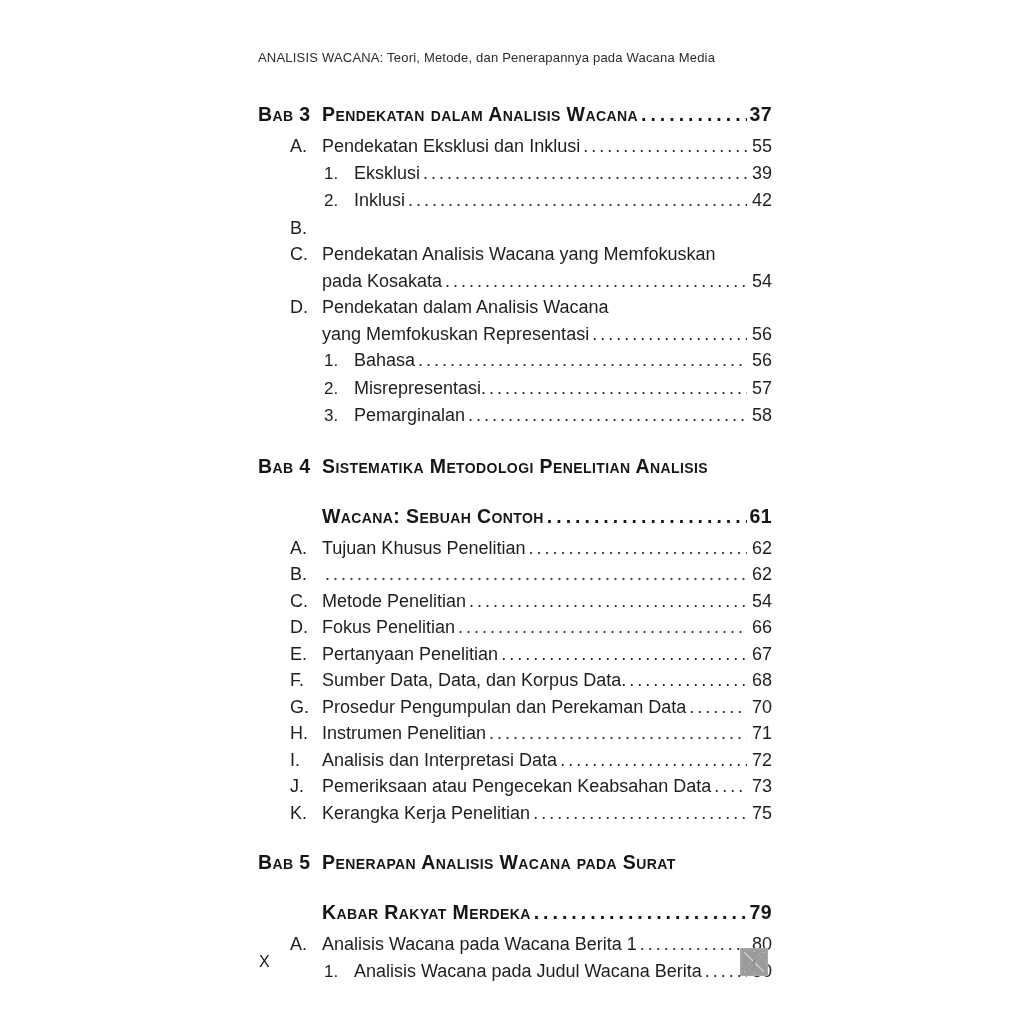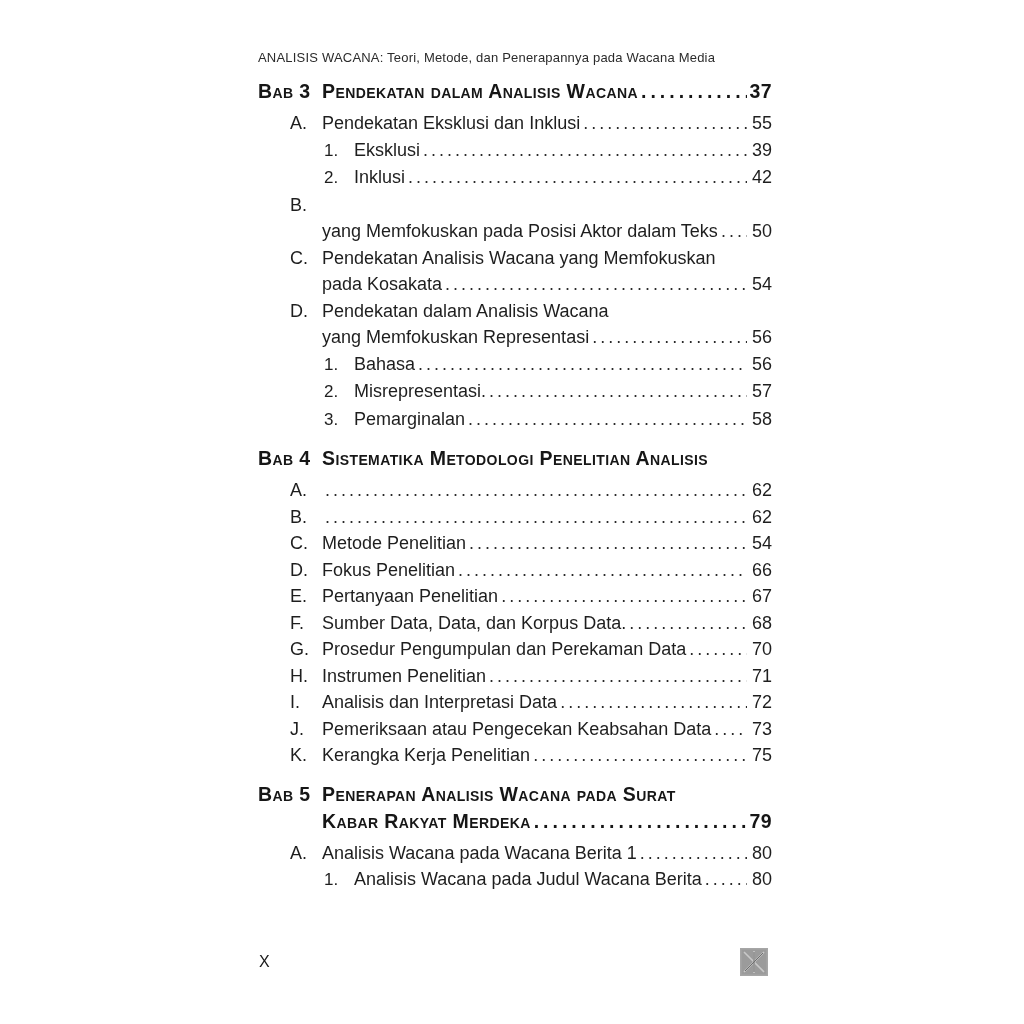--- a/index.html
+++ b/index.html
@@ -32,21 +32,21 @@
     letter-spacing:3px;color:#2a2a2a;
   }
   .pg{flex:0 0 auto;text-align:right;min-width:22px;}
   
   .chapter{margin-top:12px;}
   .chapter:first-child{margin-top:0;}
   .items{margin-top:5px;}
   .ch-row{
     display:flex;align-items:center;line-height:27px;white-space:nowrap;
     font-weight:700;font-size:19.5px;color:#161616;
-    font-variant:small-caps;letter-spacing:.4px;
+    font-variant:small-caps;letter-spacing:.4px;margin-top:23px;
   }
   .ch-label{flex:0 0 64px;}
   .ch-txt{flex:0 0 auto;}
   .ch-cont{padding-left:64px;}
   .ch-row .dots::after{letter-spacing:4px;color:#161616;
     content:"..................................................................";}
   .ch-row .pg{font-variant:normal;}
   .page-footer{
     position:absolute;left:259px;top:953px;
     font-size:16px;color:#1a1a1a;
@@ -85,26 +85,20 @@
       <div class="row lvl2">
         <span class="marker">2.</span>
         <span class="txt">Inklusi</span>
         <span class="dots"></span>
         <span class="pg">42</span>
       </div>
       <div class="row lvl1">
         <span class="marker">B.</span>
       </div>
       <div class="row lvl1">
-        <span class="marker"></span>
-        <span class="txt">yang Memfokuskan pada Posisi Aktor dalam Teks</span>
-        <span class="dots"></span>
-        <span class="pg">50</span>
-      </div>
-      <div class="row lvl1">
         <span class="marker">C.</span>
         <span class="txt">Pendekatan Analisis Wacana yang Memfokuskan</span>
       </div>
       <div class="row lvl1">
         <span class="marker"></span>
         <span class="txt">pada Kosakata</span>
         <span class="dots"></span>
         <span class="pg">54</span>
       </div>
       <div class="row lvl1">
@@ -136,23 +130,29 @@
         <span class="pg">58</span>
       </div>
     </div>
   </div>
 
   <div class="chapter">
     <div class="ch-row">
       <span class="ch-label">Bab 4</span>
       <span class="ch-txt">Sistematika Metodologi Penelitian Analisis</span>
     </div>
+    <div class="ch-row ch-cont">
+      <span class="ch-txt">Wacana: Sebuah Contoh</span>
+      <span class="dots"></span>
+      <span class="pg">61</span>
+    </div>
     <div class="items">
       <div class="row lvl1">
         <span class="marker">A.</span>
+        <span class="txt">Tujuan Khusus Penelitian</span>
         <span class="dots"></span>
         <span class="pg">62</span>
       </div>
       <div class="row lvl1">
         <span class="marker">B.</span>
         <span class="dots"></span>
         <span class="pg">62</span>
       </div>
       <div class="row lvl1">
         <span class="marker">C.</span>

